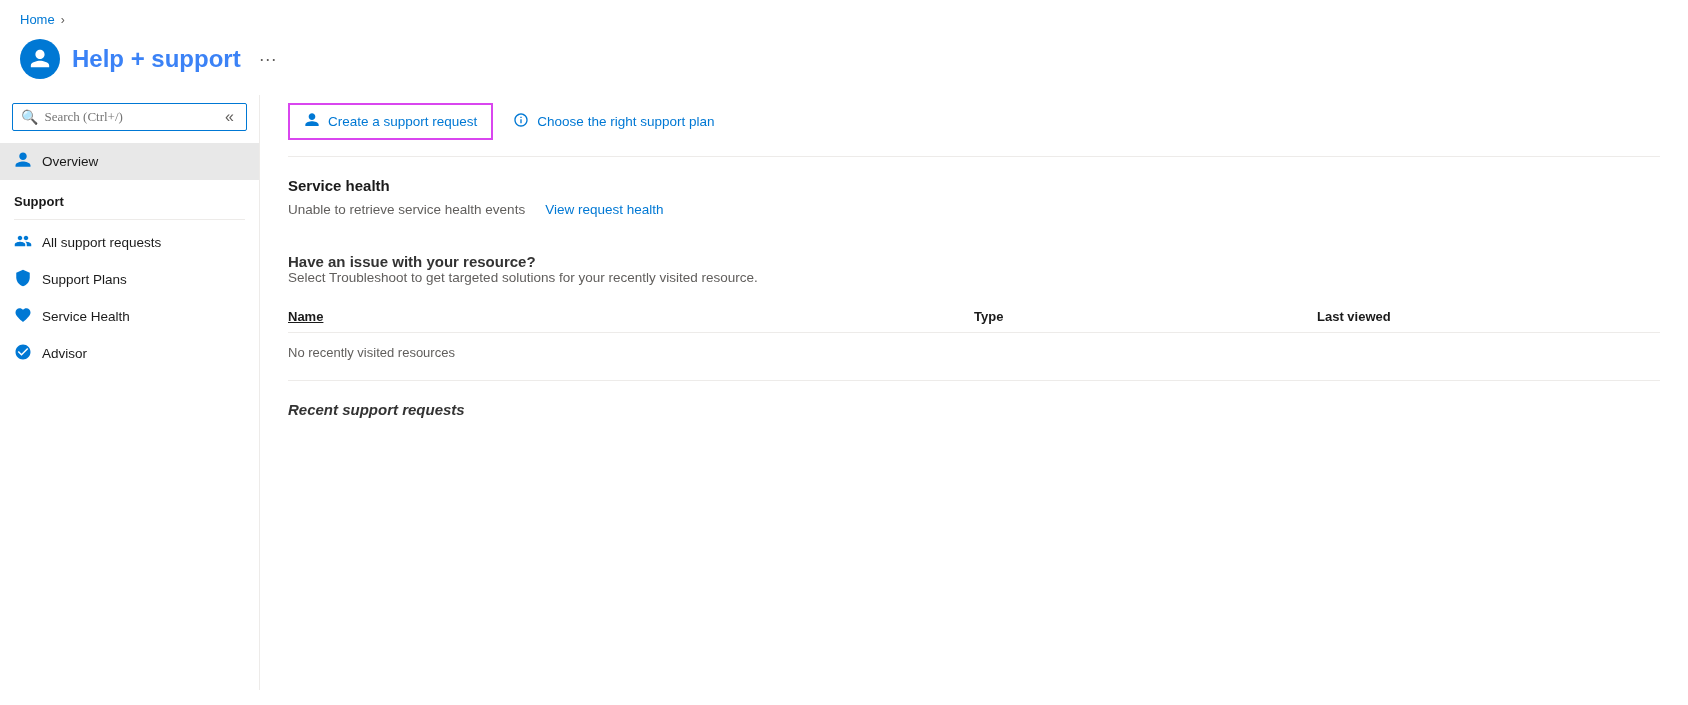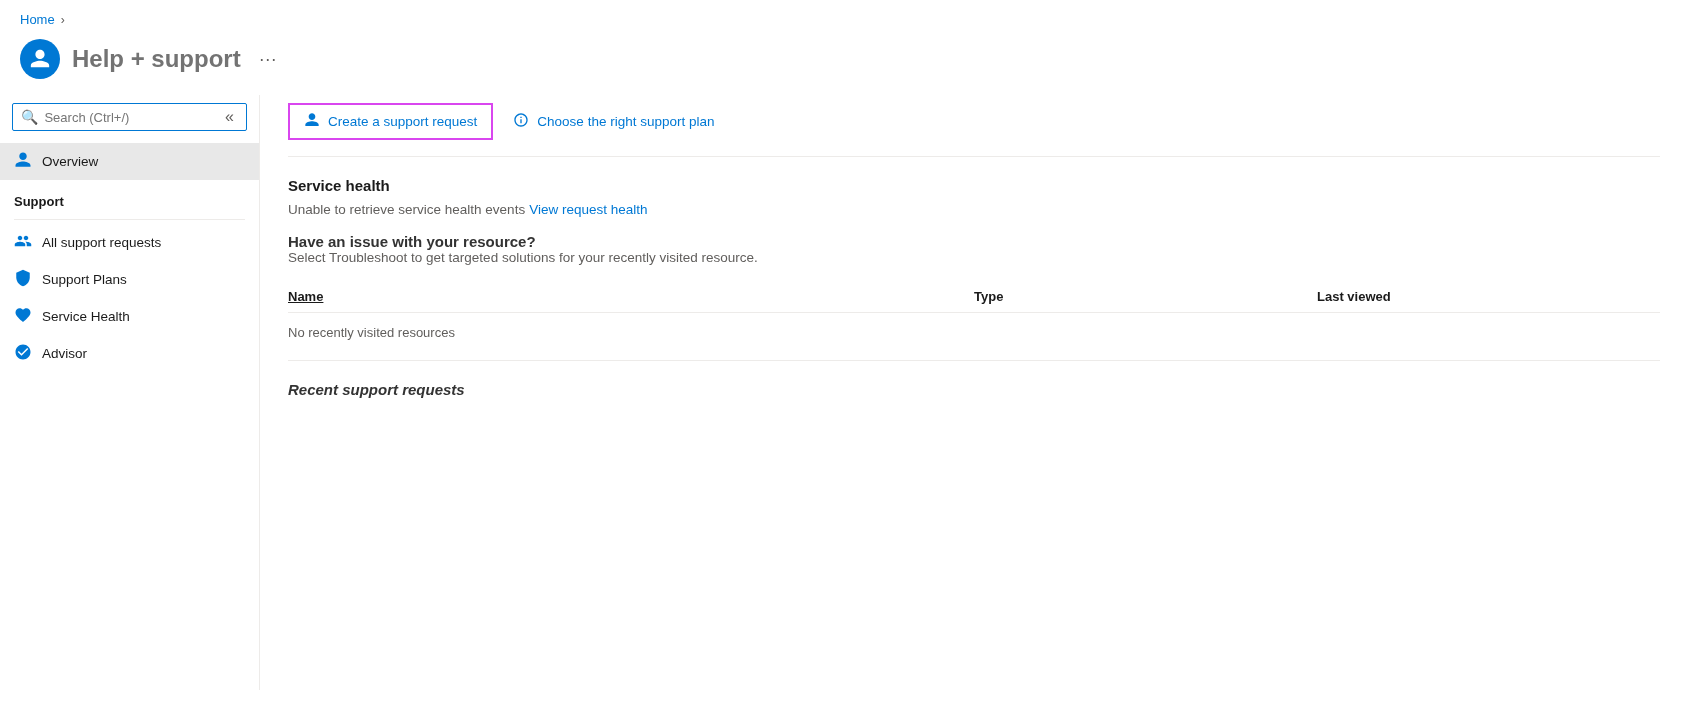--- a/index.html
+++ b/index.html
@@ -25,21 +25,21 @@
       width: 40px;
       height: 40px;
       background: #0078d4;
       border-radius: 50%;
       display: flex;
       align-items: center;
       justify-content: center;
       flex-shrink: 0;
     }
     .page-header-icon svg { width: 22px; height: 22px; fill: white; }
-    .page-title { font-size: 24px; font-weight: 600; color: #737373; }
+    .page-title { font-size: 24px; font-weight: 600; color: #3b82f6; }
     .page-header-more { color: #605e5c; font-size: 18px; cursor: pointer; margin-left: 6px; }
 
     .layout {
       display: flex;
       height: calc(100vh - 110px);
     }
 
     
     .sidebar {
       width: 260px;
@@ -56,20 +56,21 @@
       padding: 4px 8px;
       gap: 6px;
     }
     .search-box input {
       border: none;
       outline: none;
       font-size: 13px;
       color: #3b82f6;
       width: 100%;
       background: transparent;
+      font-family: Liberation Serif, serif;
     }
     .search-icon { color: #605e5c; font-size: 14px; }
     .collapse-btn {
       margin-left: auto;
       cursor: pointer;
       color: #605e5c;
       font-size: 16px;
       padding: 0 4px;
     }
 
@@ -134,22 +135,22 @@
       font-size: 15px;
       font-weight: 600;
       color: #1a1a1a;
       margin-bottom: 8px;
     }
     .service-health-msg {
       font-size: 13.5px;
       color: #0078d4;
       display: flex;
       align-items: center;
-      gap: 4px;
-      margin-bottom: 16px;
+      gap: 20px;
+      margin-bottom: 36px;
     }
     .service-health-msg span.gray { color: #605e5c; }
     .service-health-link { color: #0078d4; cursor: pointer; text-decoration: none; }
 
     
     .issue-section { margin-bottom: 20px; }
     .issue-title { font-size: 15px; font-weight: 600; margin-bottom: 0; }
     .issue-desc { font-size: 13.5px; color: #605e5c; margin-bottom: 16px; }
 
     

